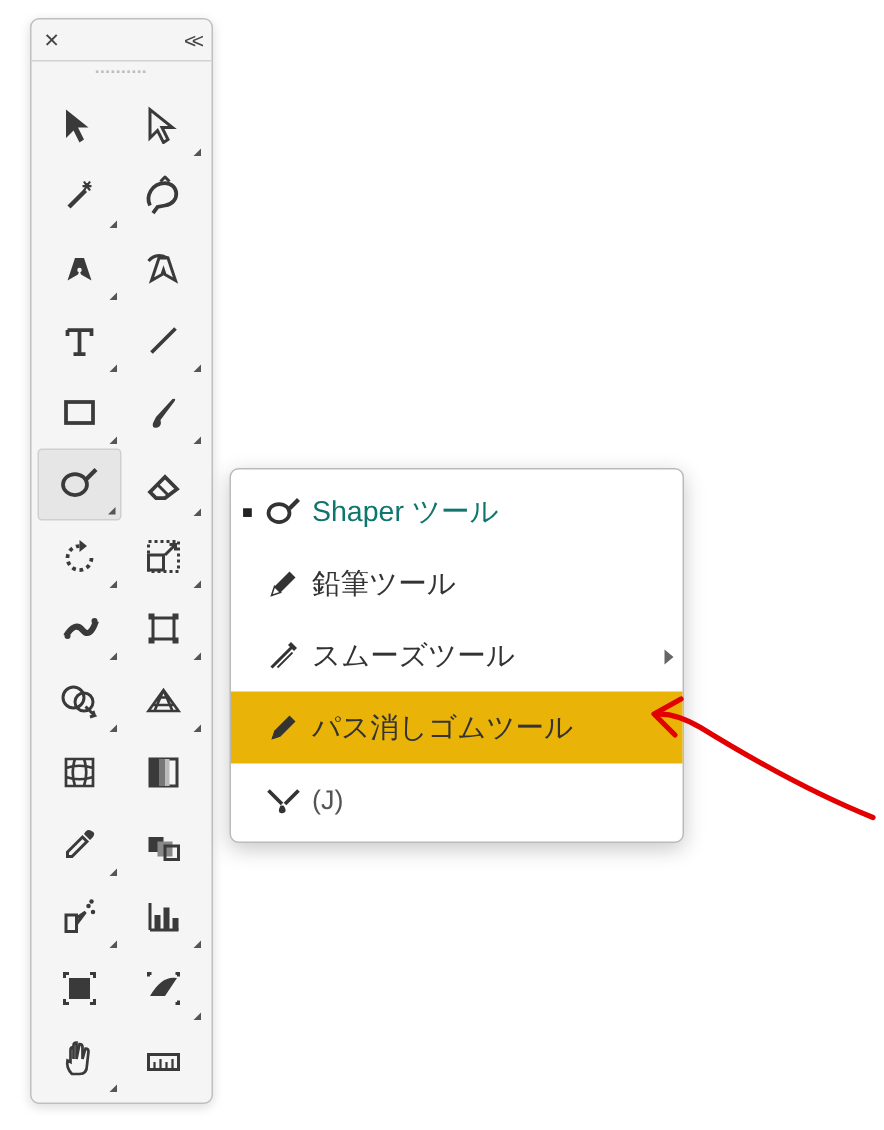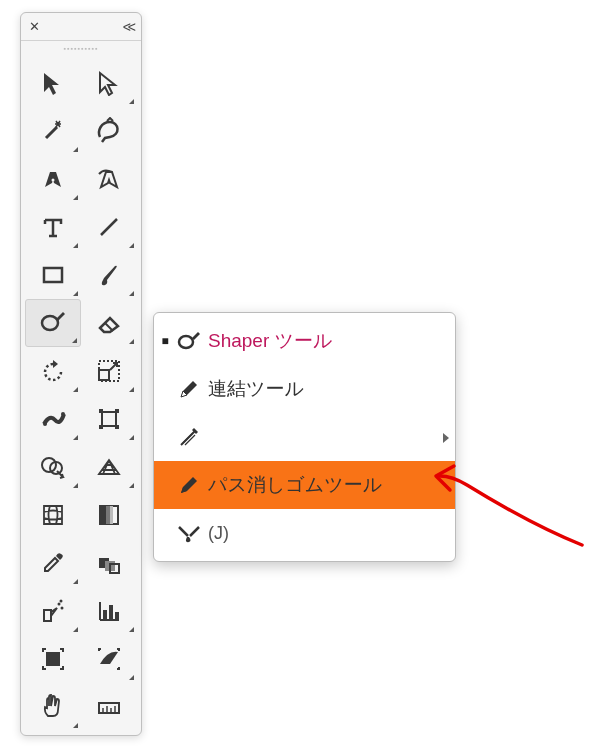--- a/index.html
+++ b/index.html
@@ -65,22 +65,22 @@
       padding: 4px 0;
     }
     .fly-row {
       display: flex; align-items: center;
       height: 48px;
       padding: 0 12px 0 6px;
       font-size: 19px;
       color: #333;
       position: relative;
     }
-    .fly-row.active .label { color: #be185d; }
-    .fly-row.hover { background: #f97316; }
+    .fly-row.active .label { color: #0f766e; }
+    .fly-row.hover { background: #eab308; }
     .fly-row .dot { width: 10px; text-align: center; font-size: 12px; color: #222; }
     .fly-row .ficon { width: 38px; display: flex; align-items: center; justify-content: center; }
     .fly-row .label { flex: 1; }
     .fly-row .shortcut { color: #555; font-size: 18px; }
     .fly-row .caret {
       position: absolute; right: 6px; top: 20px;
       width: 0; height: 0;
       border-top: 5px solid transparent;
       border-bottom: 5px solid transparent;
       border-left: 6px solid #666;
@@ -328,32 +328,33 @@
     <span class="label">Shaper ツール</span>
   </div>
   <div class="fly-row">
     <span class="dot"></span>
     <span class="ficon">
       <svg width="24" height="24" viewBox="0 0 24 24">
           <path d="M4 20 L6 14 L16 4 L20 8 L10 18 Z" fill="#333"></path>
           <path d="M4 20 L6 14 L10 18 Z" fill="#fff" stroke="#333"></path>
         </svg>
     </span>
-    <span class="label">連結ツール</span>
+    <span class="label">鉛筆ツール</span>
   </div>
   <div class="fly-row">
     <span class="dot"></span>
     <span class="ficon">
       <svg width="24" height="24" viewBox="0 0 24 24">
           <path d="M4 20 L18 6" stroke="#333" stroke-width="2"></path>
           <path d="M6 18 L16 8" stroke="#333" stroke-width="1.2"></path>
           <path d="M8 20 L18 10" stroke="#333" stroke-width="1.2"></path>
           <path d="M17 3 L21 7 L19 9 L15 5 Z" fill="#333"></path>
         </svg>
     </span>
+    <span class="label">スムーズツール</span>
     <span class="caret"></span>
   </div>
   <div class="fly-row hover">
     <span class="dot"></span>
     <span class="ficon">
       <svg width="24" height="24" viewBox="0 0 24 24">
           <path d="M4 20 L6 14 L16 4 L20 8 L10 18 Z" fill="#333"></path>
           <path d="M4 20 L6 14 L10 18 Z" fill="#333"></path>
         </svg>
     </span>

